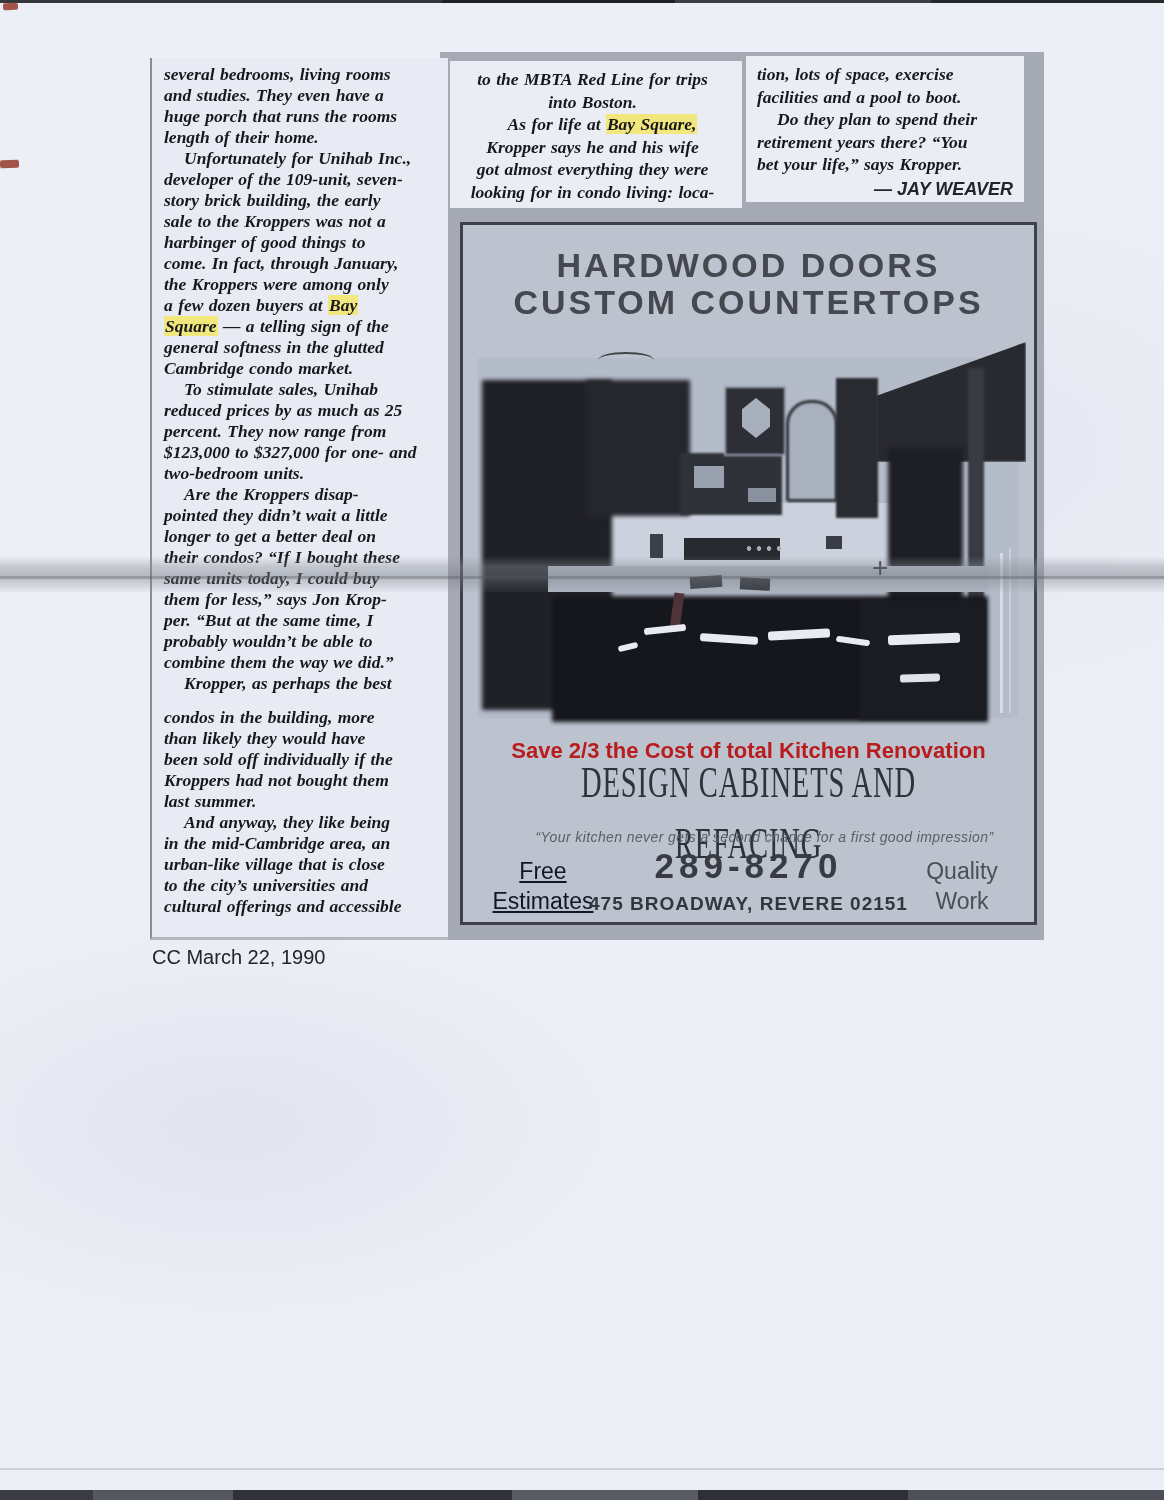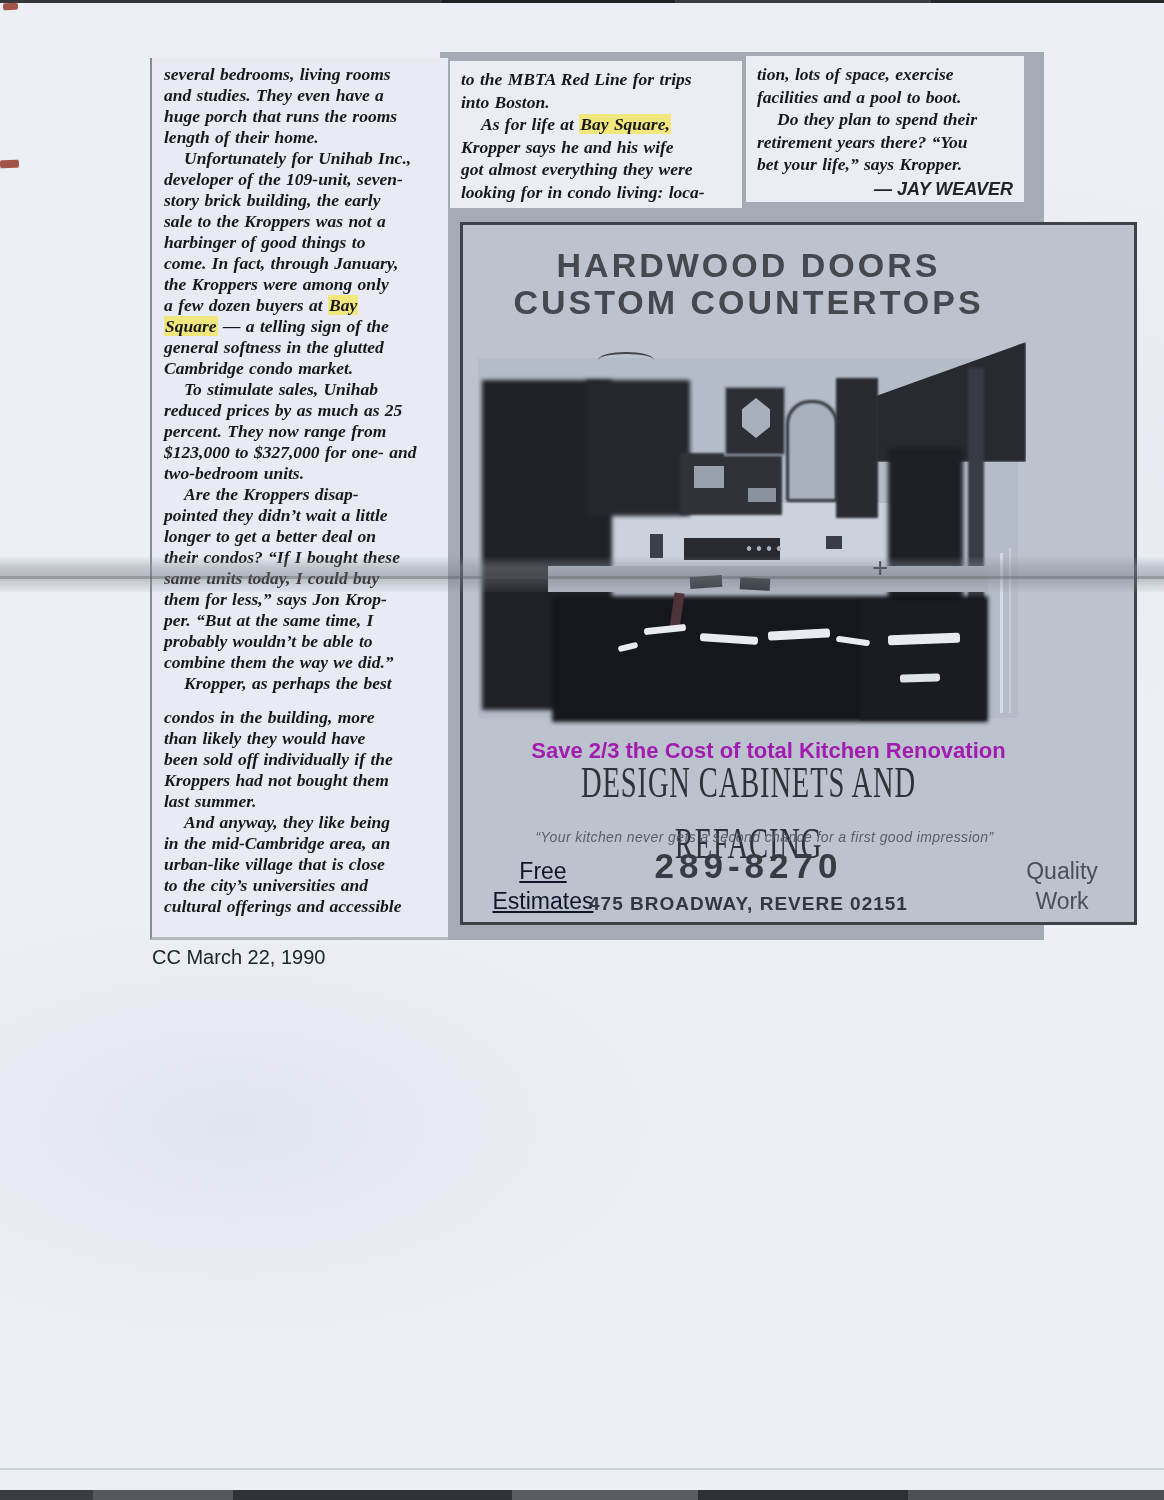--- a/index.html
+++ b/index.html
@@ -24,41 +24,41 @@
   
   .backing{left:440px;top:52px;width:604px;height:888px;background:#a5aab4;}
   
   .scan-band{left:0;top:556px;width:1164px;height:36px;z-index:6;pointer-events:none;
     background:linear-gradient(180deg,rgba(148,153,161,0) 0%,rgba(140,145,154,0.42) 30%,rgba(118,122,130,0.46) 55%,rgba(148,153,161,0.08) 100%);}
   .scan-band-line{left:0;top:576px;width:1164px;height:3px;background:rgba(85,88,94,0.35);z-index:6;pointer-events:none;}
   
   .clip-box{background:#e8ebf3;box-sizing:border-box;}
   .left-col{left:150px;top:58px;width:298px;height:882px;padding:6px 9px 0 12px;
     border-left:2px solid #878c96;border-bottom:3px solid #b3b7c0;}
-  .mid-col{left:450px;top:61px;width:292px;height:147px;padding:7px 18px 0 11px;background:#eaedf4;}
+  .mid-col{left:450px;top:61px;width:292px;height:147px;padding:7px 18px 0 11px;background:#eaedf4;text-align:center;}
   .right-col{left:746px;top:56px;width:278px;height:146px;padding:7px 9px 0 11px;background:#eaedf4;}
   .tline{font-size:17.5px;line-height:21px;font-weight:700;color:#17181d;white-space:nowrap;word-spacing:1px;font-style:italic;}
   .mid-col .tline,.right-col .tline{line-height:22.5px;}
   .tline.indent{padding-left:20px;}
   .tline.gap{margin-top:13px;}
   mark{background:#f2e77c;color:inherit;padding:0 1px;}
   .byline{font-family:"Liberation Sans",sans-serif;font-style:italic;font-weight:700;
     font-size:18px;text-align:right;margin-top:3px;color:#22242a;padding-right:2px;}
   
   .caption{left:152px;top:946px;font-family:"Liberation Sans",sans-serif;font-size:20px;color:#20242c;}
   
-  .ad{left:460px;top:222px;width:677px;height:703px;background:#bcc2ce;
+  .ad{left:460px;top:222px;width:577px;height:703px;background:#bcc2ce;
     border:3px solid #3f4148;box-sizing:border-box;}
   .ad *{position:absolute;}
   .ad-h{left:0;width:571px;text-align:center;font-family:"Liberation Sans",sans-serif;
     font-weight:700;font-size:34px;letter-spacing:3px;color:#45484f;}
   .ad-h1{top:21px;}
   .ad-h2{top:58px;}
   .ad-save{left:0;top:513px;width:571px;text-align:center;font-family:"Liberation Sans",sans-serif;
-    font-weight:700;font-size:22px;color:#a21caf;padding-left:20px;}
+    font-weight:700;font-size:22px;color:#b91c1c;}
   .ad-title{left:0;top:542px;width:571px;text-align:center;font-size:34px;line-height:46px;
     color:#2f3238;letter-spacing:1px;transform:scale(0.84,1.32);transform-origin:50% 50%;}
   .ad-tagline{left:16px;top:604px;width:571px;text-align:center;font-family:"Liberation Sans",sans-serif;
     font-style:italic;font-size:14px;color:#5a5e68;letter-spacing:0.4px;}
   .ad-free{left:22px;top:631px;width:116px;text-align:center;font-family:"Liberation Sans",sans-serif;
     font-size:23px;line-height:30px;color:#0f172a;text-decoration:underline;}
   .ad-quality{right:18px;top:631px;width:108px;text-align:center;font-family:"Liberation Sans",sans-serif;
     font-size:23px;line-height:30px;color:#4b4f58;}
   .ad-phone{left:0;top:621px;width:571px;text-align:center;font-family:"Liberation Sans",sans-serif;
     font-weight:700;font-size:35px;letter-spacing:5px;color:#383b42;}

